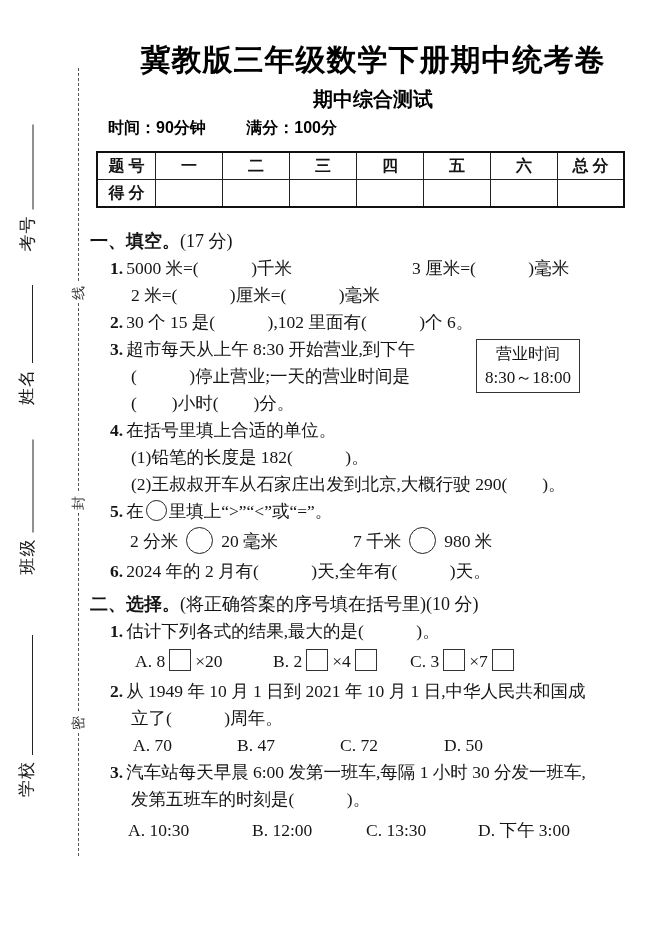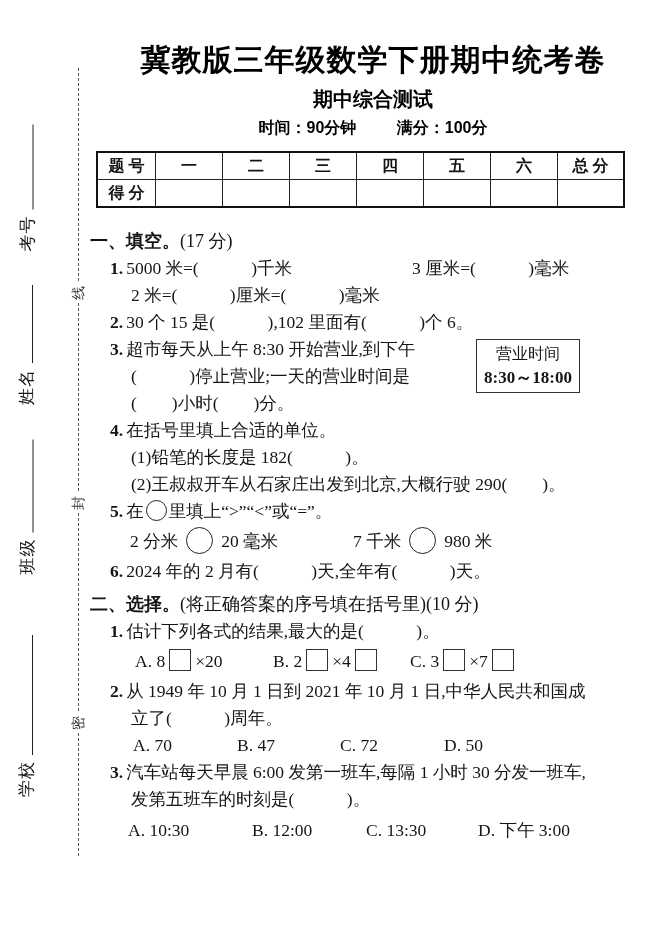--- a/index.html
+++ b/index.html
@@ -17,39 +17,39 @@
               transform:rotate(-90deg);}
   .fl-line{flex:1;height:12px;border-bottom:1.6px solid #222;}
   
   .content{position:absolute;left:90px;top:28px;width:566px;}
   .title{font-family:"Liberation Sans","DejaVu Sans",sans-serif;font-weight:900;
          font-size:30px;line-height:36px;text-align:center;letter-spacing:1px;
          margin:14px 0 0 0;color:#000;}
   .subtitle{font-family:"Liberation Sans","DejaVu Sans",sans-serif;font-weight:bold;
             font-size:20px;line-height:24px;text-align:center;margin-top:9px;color:#000;}
   .meta{font-family:"Liberation Sans","DejaVu Sans",sans-serif;font-weight:bold;
-        font-size:16px;line-height:20px;text-align:center;margin-top:7px;color:#000;}
+        font-size:16px;line-height:20px;margin-top:7px;color:#000;}
   .meta span{margin:0 18px;}
   table.score{border-collapse:collapse;margin:13px 0 0 6px;table-layout:fixed;}
   table.score td{border:1.4px solid #222;height:26px;text-align:center;
                  font-size:16px;padding:0;font-weight:bold;}
   table.score{border:2px solid #111;}
   .sec-head{font-size:18px;line-height:27px;margin-top:20px;white-space:nowrap;}
   .sec-head b{font-family:"Liberation Sans","DejaVu Sans",sans-serif;font-weight:bold;}
   .line{position:relative;height:27px;line-height:27px;font-size:17.5px;
         white-space:nowrap;font-family:Liberation Serif, serif;}
   .tall{height:33px;line-height:33px;}
   .qno{font-weight:bold;margin-right:3px;padding-left:20px;}
   .cont{padding-left:41px;}
   .pos-r{position:absolute;left:305px;top:0;margin-left:17px;}
   .q3{position:relative;}
   .hours-box{position:absolute;left:386px;top:3px;width:102px;height:52px;
              border:1.6px solid #333;background:#fff;text-align:center;}
   .hb-title{font-size:16px;line-height:25px;margin-top:1px;}
-  .hb-time{font-size:17px;line-height:23px;font-weight:bold;}
+  .hb-time{font-size:17px;line-height:23px;}
   .q5-rows .q5-row{padding-left:40px;}
   .q5-pair{display:inline-block;}
   .q5-right{position:absolute;left:263px;top:0;}
   .cmp-circle{display:inline-block;width:25px;height:25px;border:1.5px solid #222;
               border-radius:50%;vertical-align:-7px;margin:0 8px;background:#fff;}
   .small-circle{display:inline-block;width:19px;height:19px;border:1.5px solid #222;
                 border-radius:50%;vertical-align:-4px;margin:0 2px;background:#fff;}
   .digit-box{display:inline-block;width:20px;height:20px;border:1.3px solid #333;
              vertical-align:-4px;margin:0 4px;background:#fff;}
   .opts{position:relative;}

